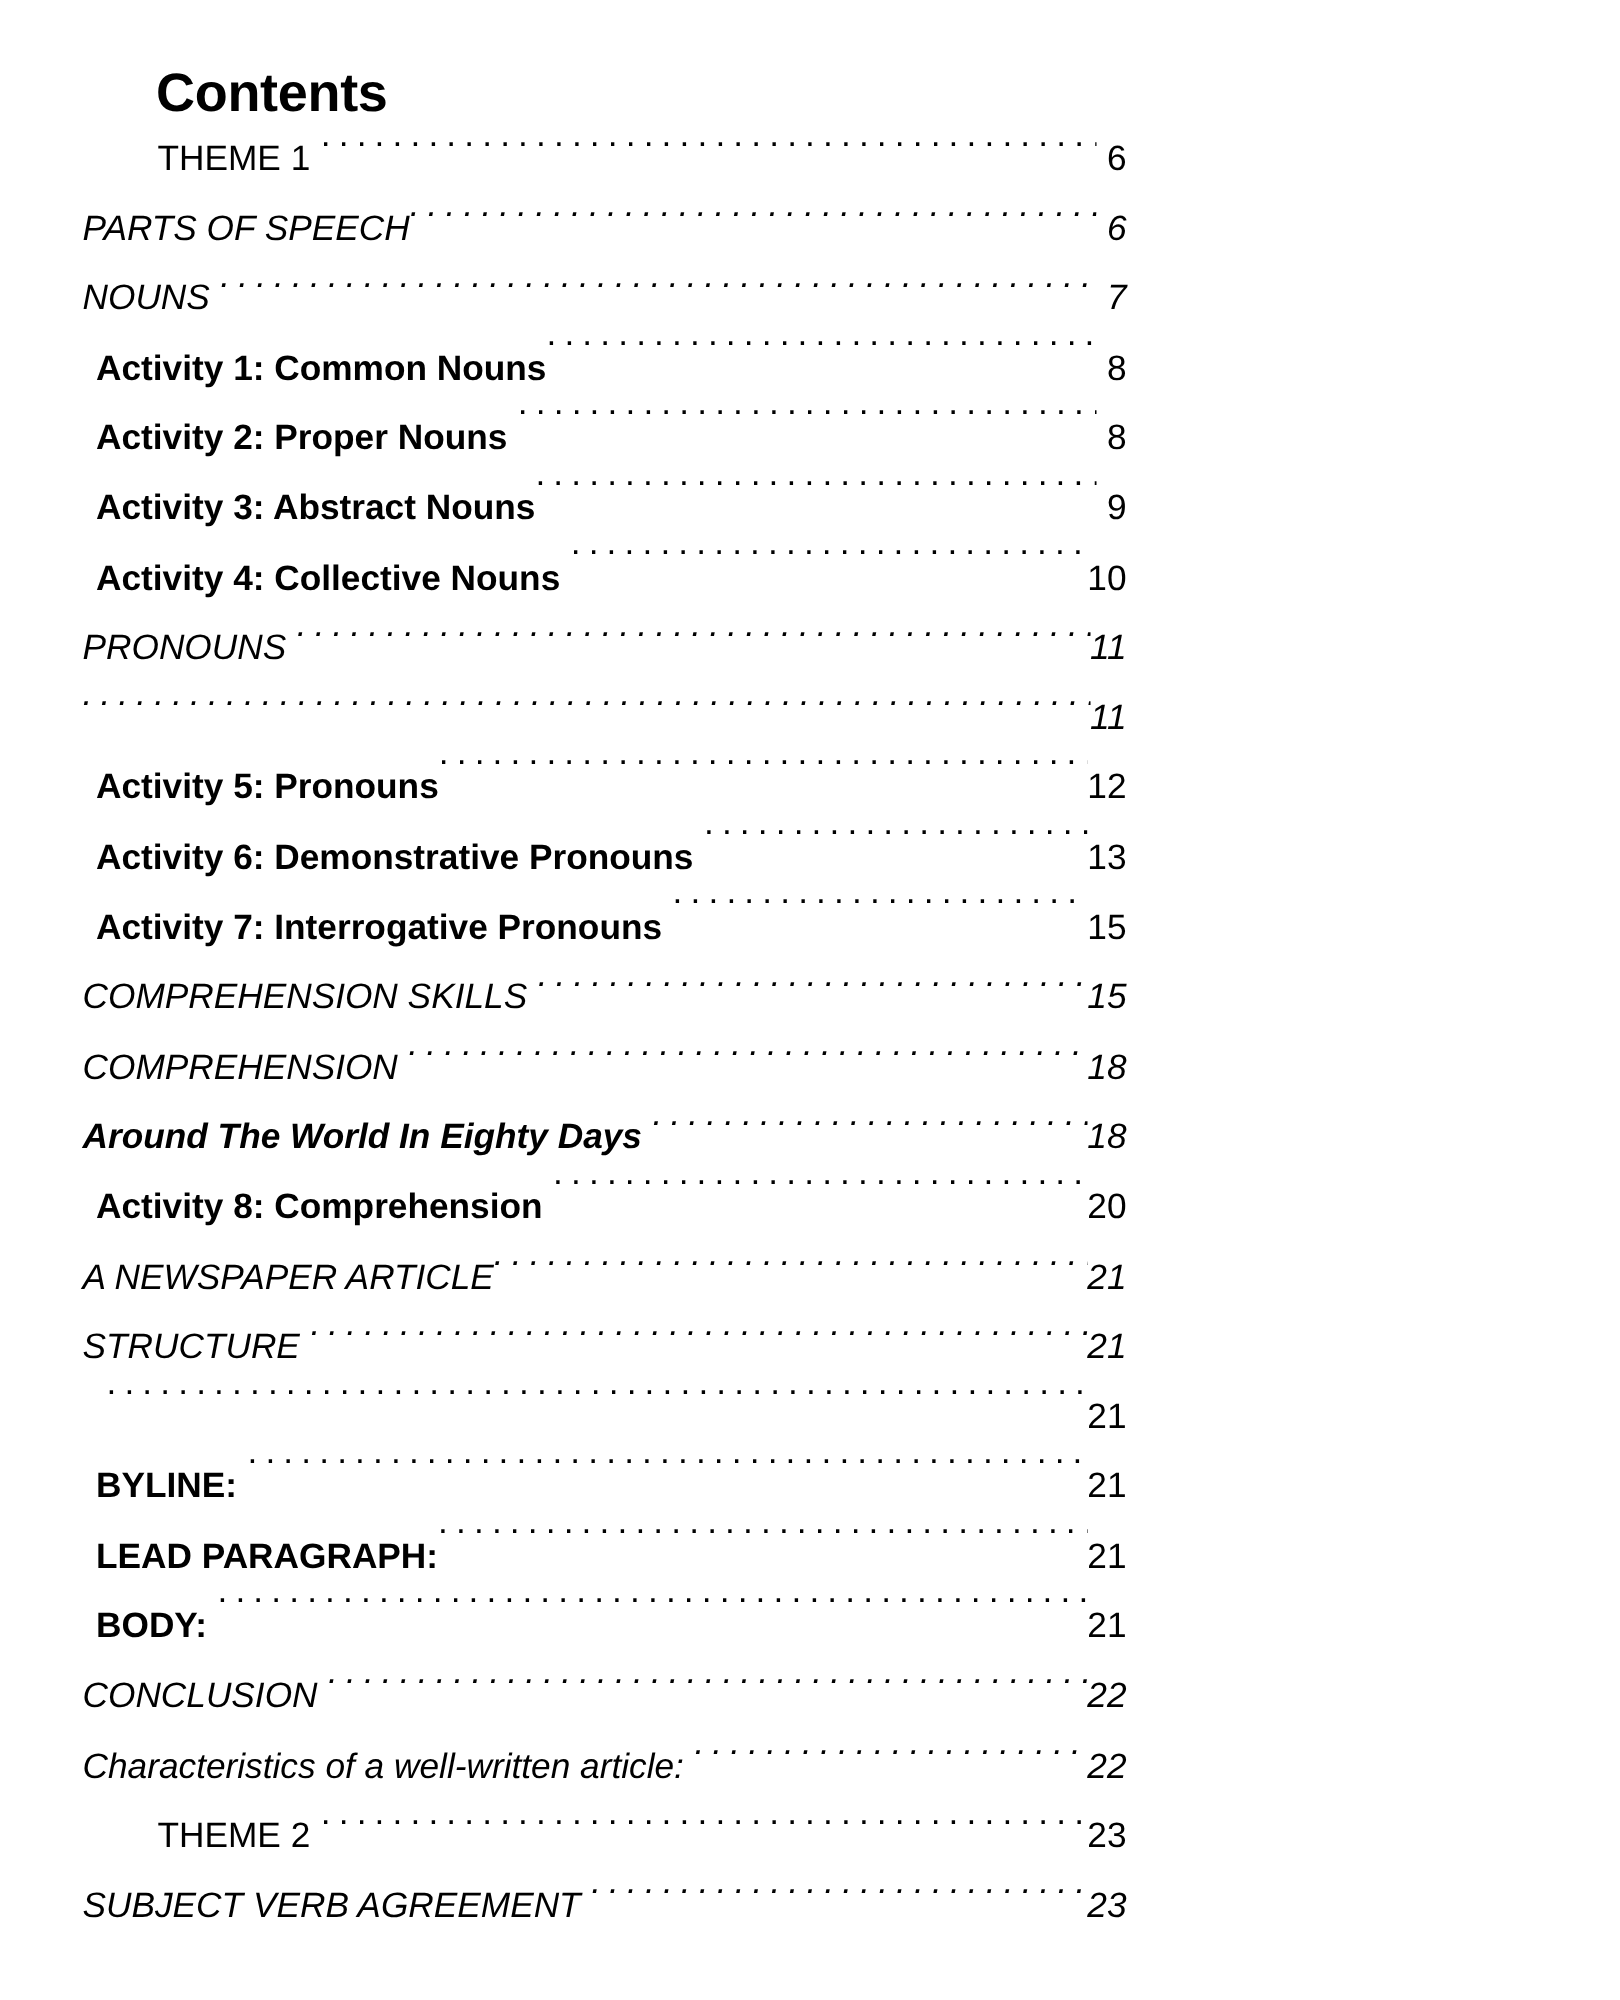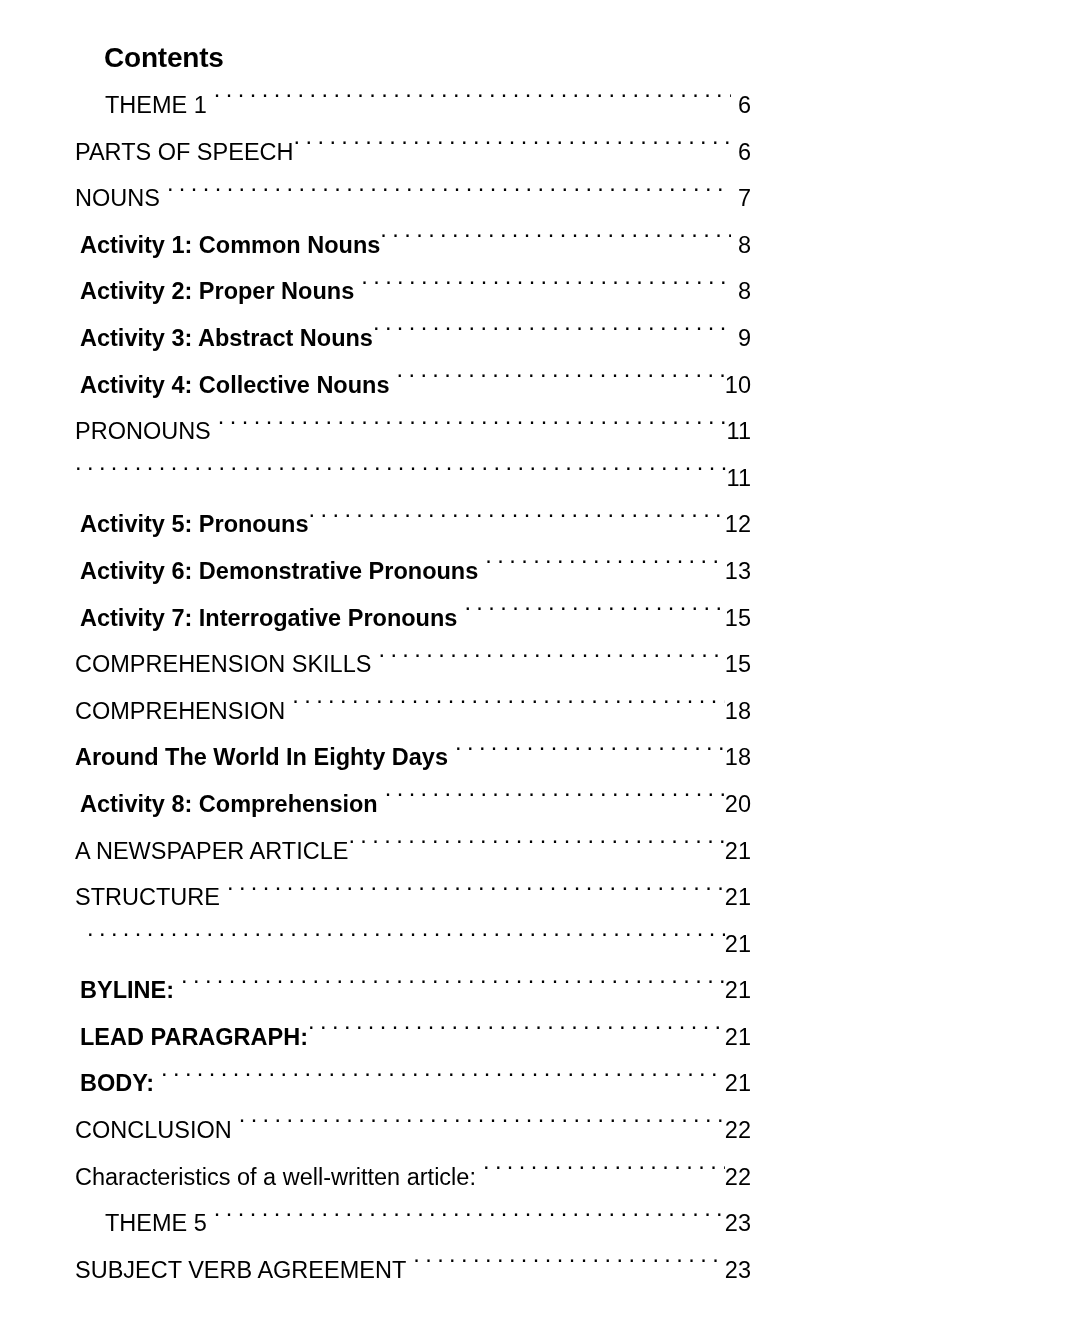--- a/index.html
+++ b/index.html
@@ -22,21 +22,21 @@
     height: 1333px;
     background: #ffffff;
     box-sizing: border-box;
     padding: 0;
   }
 
   .toc-title {
     position: absolute;
     left: 104px;
     top: 44px;
-    font-size: 28px;
+    font-size: 36px;
     font-weight: bold;
     letter-spacing: -0.2px;
     line-height: 1.0;
     color: #000000;
   }
 
   .toc-list {
     position: absolute;
     left: 0;
     top: 82px;
@@ -50,22 +50,22 @@
     padding-right: 105px;
     box-sizing: border-box;
     font-size: 23.5px;
     line-height: 46.6px;
     color: #000000;
     white-space: nowrap;
   }
 
   
   .lvl-1 { padding-left: 105px; }
-  .lvl-2 { padding-left: 75px; }
-  .lvl-3 { padding-left: 80px; }
+  .lvl-2 { padding-left: 55px; font-style: italic; }
+  .lvl-3 { padding-left: 64px; align-items: flex-end; }
 
   .toc-row.bold { font-weight: bold; }
 
   .entry-label {
     flex: 0 0 auto;
   }
 
   .leader {
     flex: 1 1 auto;
     overflow: hidden;
@@ -216,21 +216,21 @@
         <span class="entry-label">CONCLUSION</span>
         <span class="leader"></span>
         <span class="page-num">22</span>
       </div>
       <div class="toc-row lvl-2 gap-before">
         <span class="entry-label">Characteristics of a well-written article:</span>
         <span class="leader"></span>
         <span class="page-num">22</span>
       </div>
       <div class="toc-row lvl-1 gap-before">
-        <span class="entry-label">THEME 5</span>
+        <span class="entry-label">THEME 2</span>
         <span class="leader"></span>
         <span class="page-num">23</span>
       </div>
       <div class="toc-row lvl-2 gap-before">
         <span class="entry-label">SUBJECT VERB AGREEMENT</span>
         <span class="leader"></span>
         <span class="page-num">23</span>
       </div>
     </div>
 

